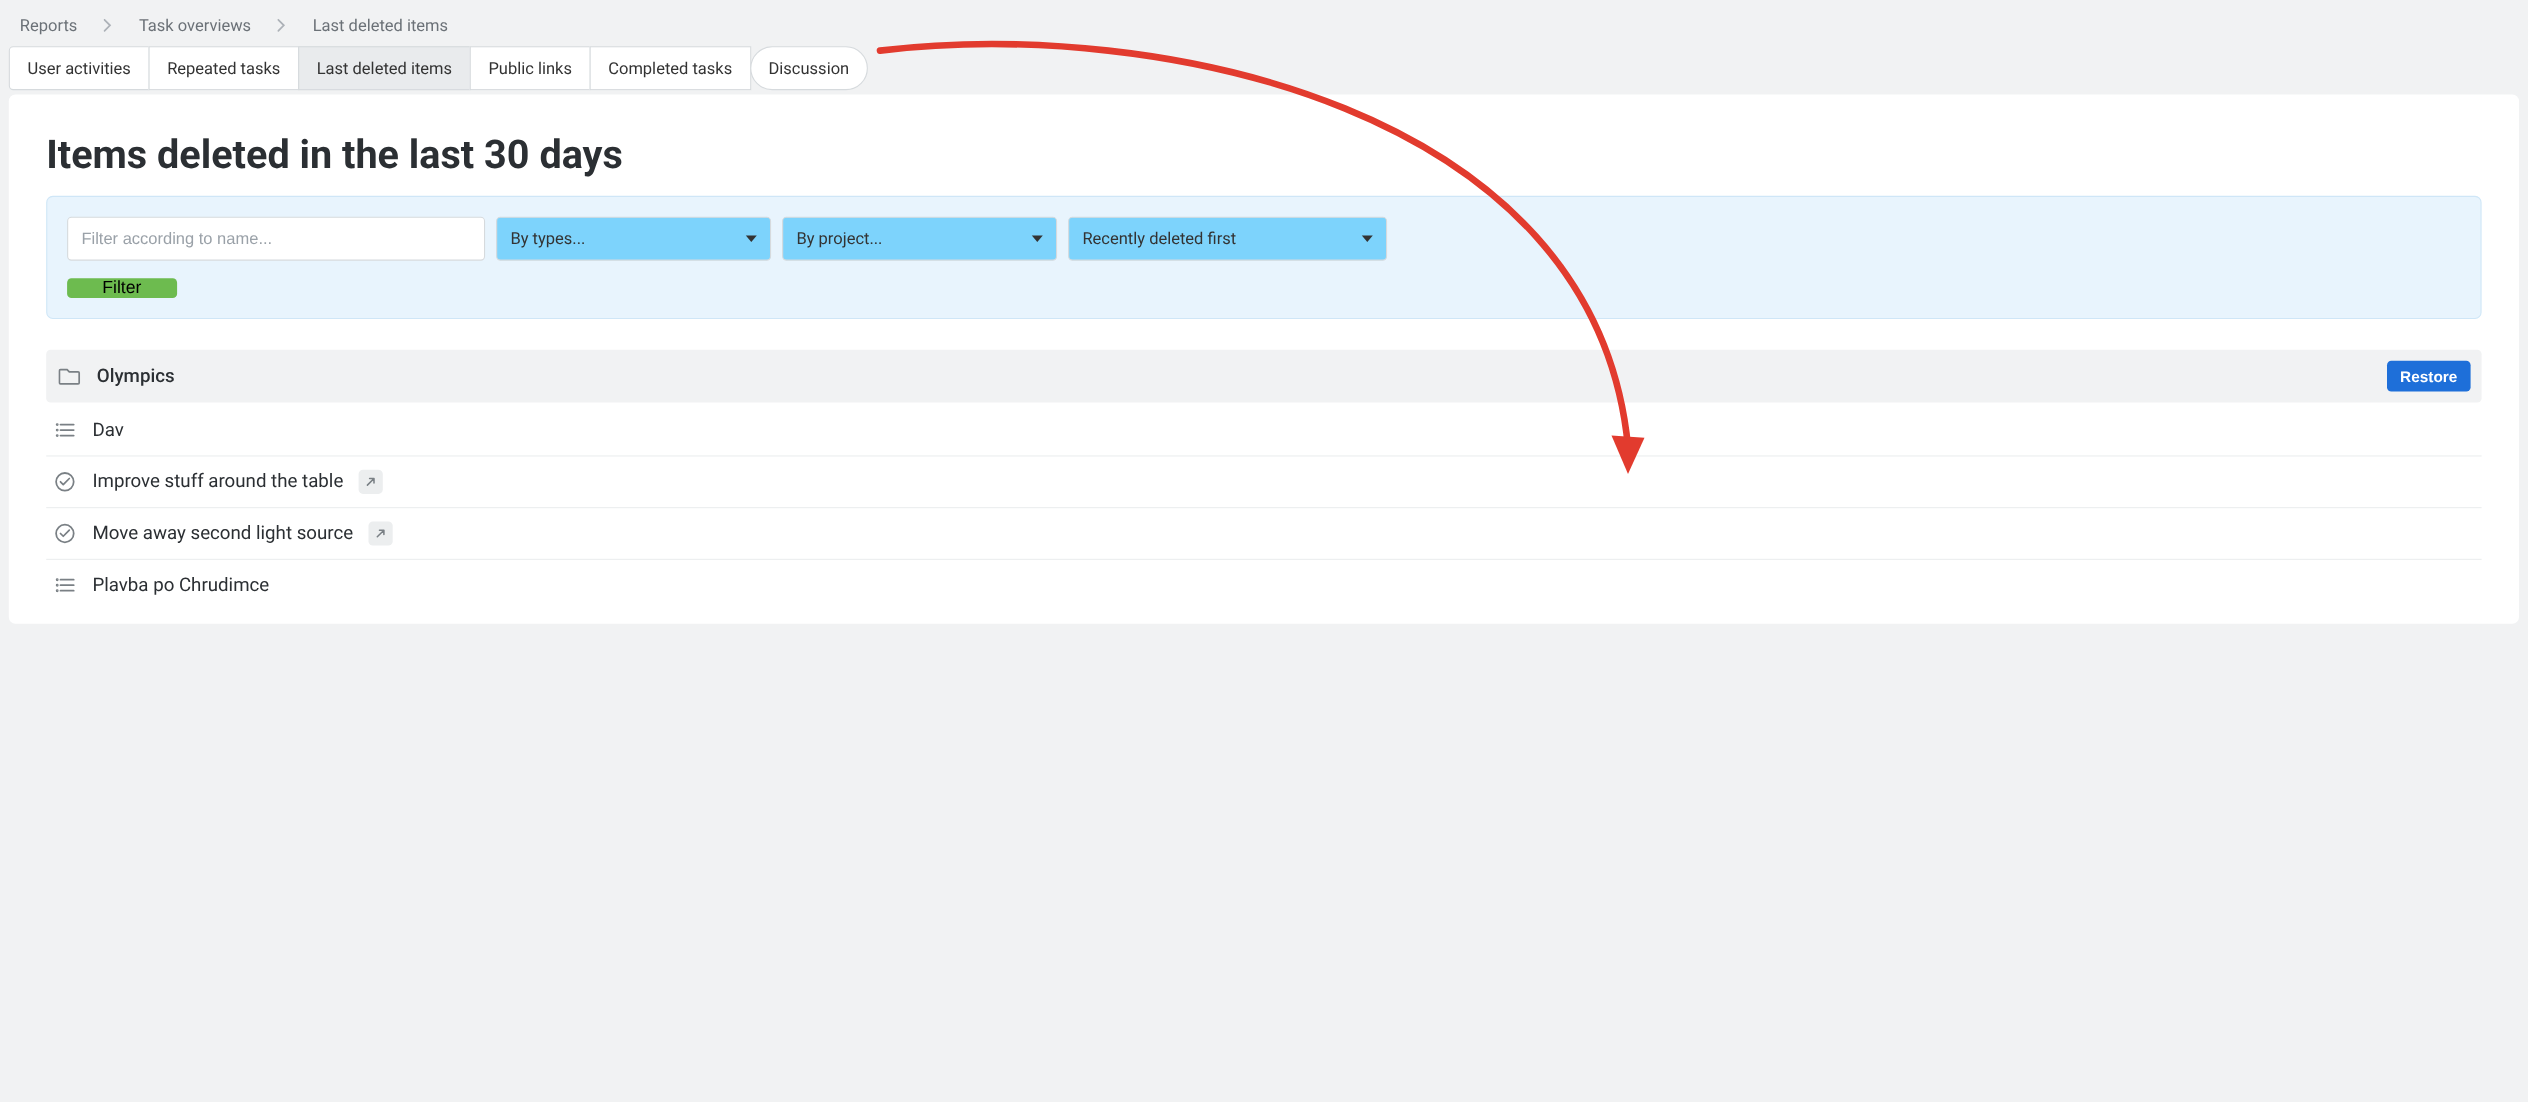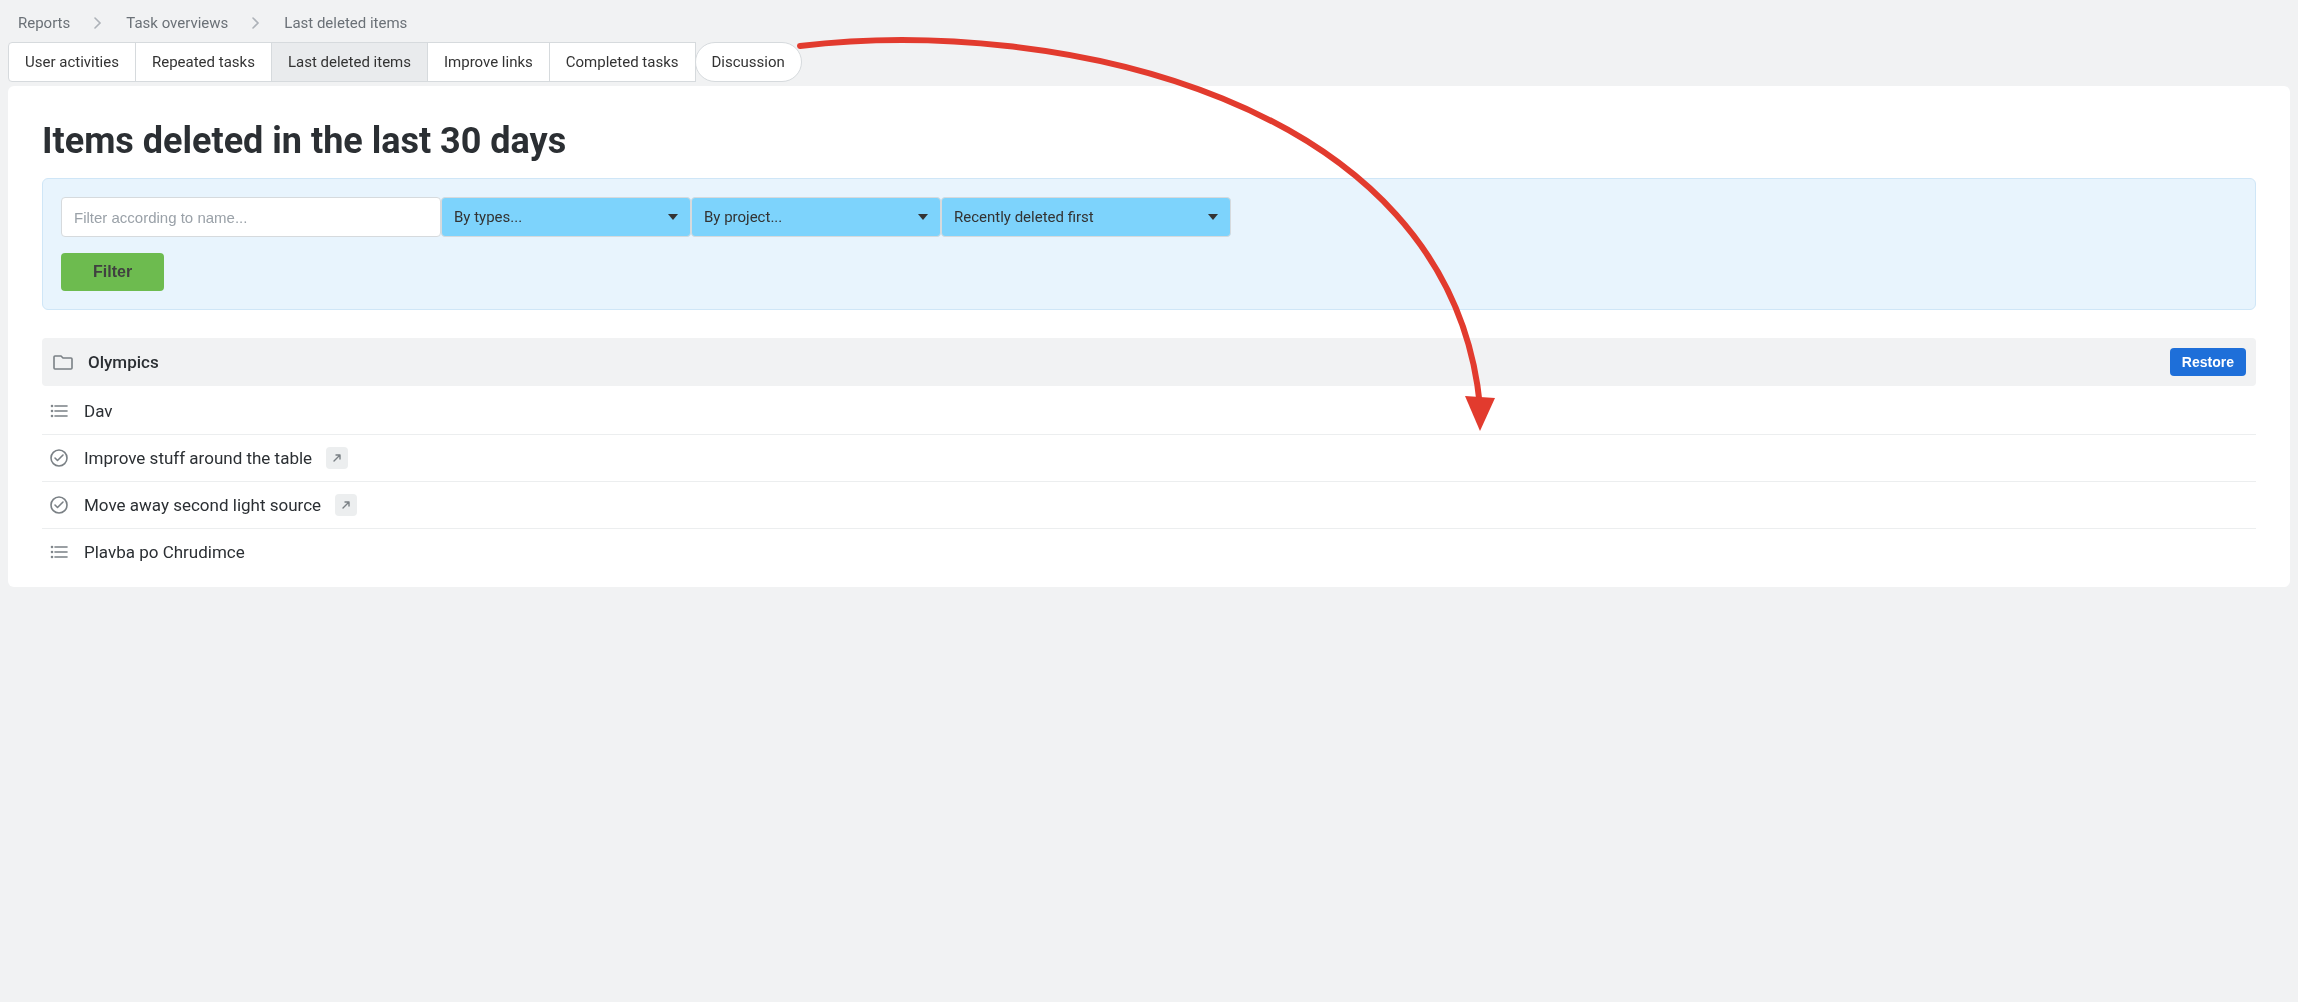--- a/index.html
+++ b/index.html
@@ -56,42 +56,42 @@
   }
 
   
   .filter-panel {
     background: #e8f4fd;
     border: 1px solid #cfe6f7;
     border-radius: 6px;
     padding: 18px 18px;
     margin-bottom: 28px;
   }
-  .filter-row1 { display: flex; margin-bottom: 16px; flex-wrap: wrap;}
+  .filter-row1 { display: flex; gap: 10px; margin-bottom: 16px; flex-wrap: wrap;}
   .filter-input {
     width: 380px; height: 40px;
     border: 1px solid #d6dadd; border-radius: 4px;
     padding: 0 12px; font-size: 15px; color:#333; background:#fff;
   }
   .filter-input::placeholder { color: #9aa1a8; }
   .select {
     height: 40px; min-width: 250px;
     border: 1px solid #d6dadd; border-radius: 4px;
     background: #7dd3fc; padding: 0 34px 0 12px;
     font-size: 15px; color:#333;
     display: flex; align-items: center;
     position: relative; cursor: pointer;
   }
   .select .caret {
     position: absolute; right: 12px; top: 50%; transform: translateY(-50%);
     width: 0; height: 0; border-left: 5px solid transparent; border-right: 5px solid transparent; border-top: 6px solid #333;
   }
   .filter-btn {
-    background: #6dbb4f; color: #404040; border: none;
-    padding: 10px 32px; font-size: 16px; font-weight: 700;
+    background: #6dbb4f; color: #000000; border: none;
+    padding: 0 32px; font-size: 16px; font-weight: 400;
     border-radius: 4px; cursor: pointer;
   }
 
   
   .item-row {
     display: flex; align-items: center; gap: 14px;
     padding: 12px 6px;
     border-bottom: 1px solid #eceeef;
     font-size: 17px; color: #2b2f33;
   }
@@ -138,21 +138,21 @@
           <path d="M1 1 L6 6 L1 11" stroke="#adb2b8" stroke-width="1.6" fill="none" stroke-linecap="round"></path>
         </svg>
     </span>
     <a>Last deleted items</a>
   </div>
 
   <div class="tab-row">
     <div class="tab">User activities</div>
     <div class="tab">Repeated tasks</div>
     <div class="tab active">Last deleted items</div>
-    <div class="tab">Improve links</div>
+    <div class="tab">Public links</div>
     <div class="tab">Completed tasks</div>
     <div class="tab">Discussion</div>
   </div>
 
   <div class="card">
     <h1 class="page-title">Items deleted in the last 30 days</h1>
 
     <div class="filter-panel">
       <div class="filter-row1">
         <input class="filter-input" placeholder="Filter according to name..." style="">

